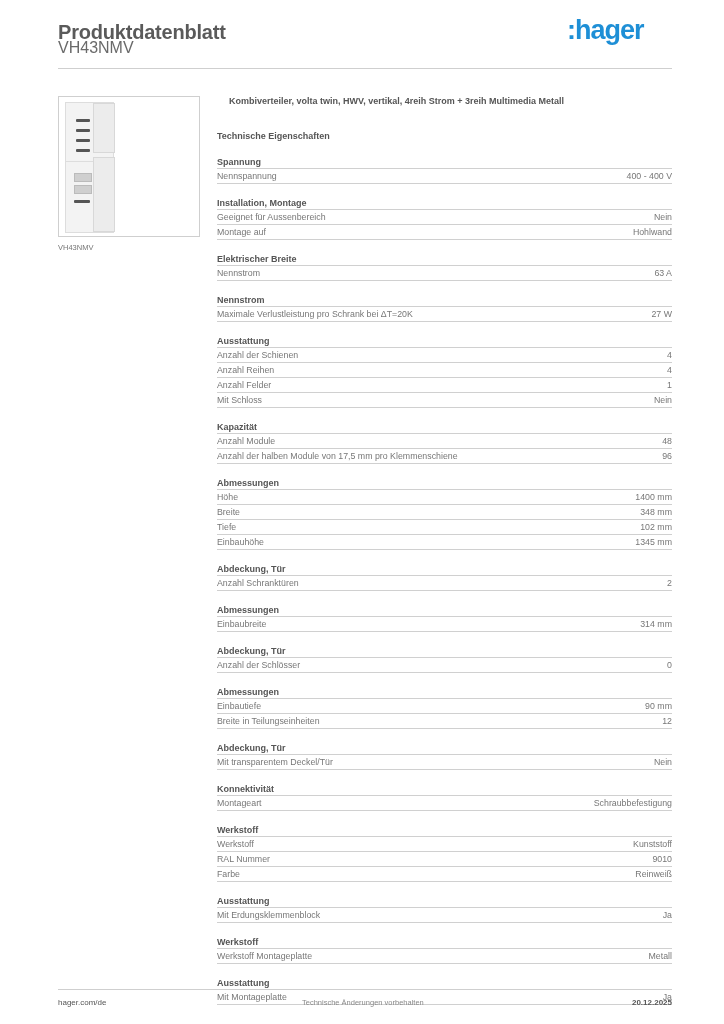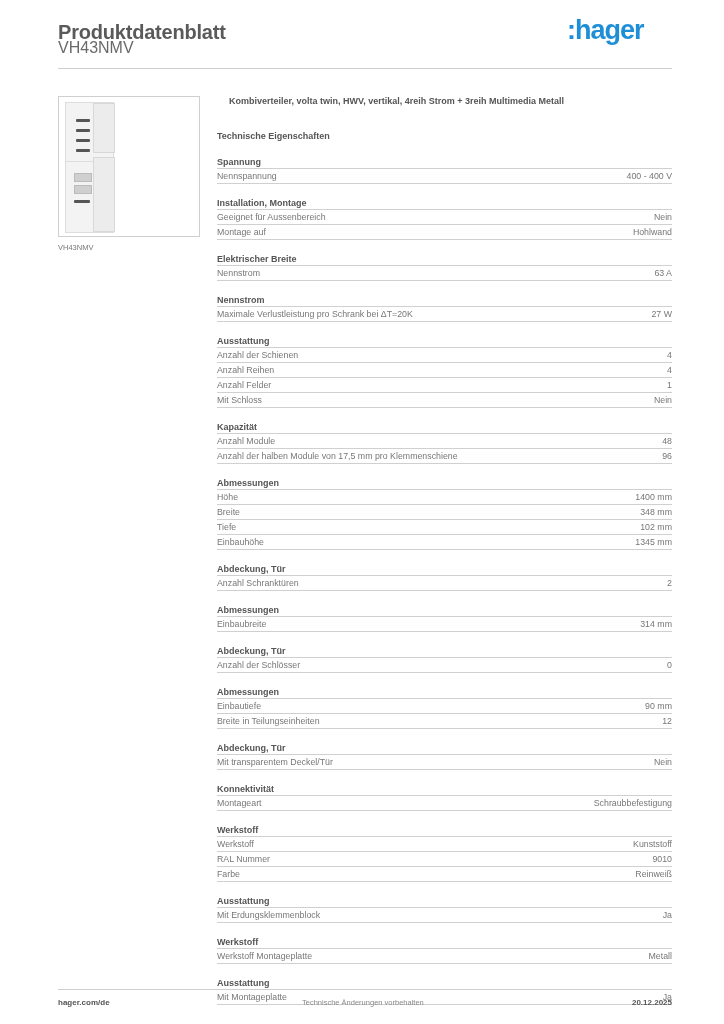--- a/index.html
+++ b/index.html
@@ -14,21 +14,21 @@
   .door { position:absolute; background:#ececec; border:1px solid #d8d8d8; box-sizing:border-box; }
   .rail { position:absolute; left:10px; width:14px; height:3px; background:#555; border-radius:1px; }
   .panel { position:absolute; left:8px; width:18px; height:9px; background:#cfcfcf; border:1px solid #bbb; box-sizing:border-box; }
   .main { position:absolute; left:217px; top:95px; width:455px; }
   .desc { font-size:9px; font-weight:bold; color:#555; height:13px; line-height:13px;padding-left:12px; }
   .tech { font-size:9px; font-weight:bold; color:#555; margin-top:22px; height:13px; line-height:13px; }
   .section { margin-top:13px; }
   .sec-h { font-size:9px; font-weight:bold; color:#555; height:12px; line-height:12px; border-bottom:1px solid #d0d0d0; }
   .row { display:flex; justify-content:space-between; font-size:8.8px; color:#777; height:14px; line-height:14px; border-bottom:1px solid #d0d0d0; }
   .footer-rule { position:absolute; left:58px; top:989px; width:614px; height:1px; background:#cfcfcf; }
-  .f-left { position:absolute; left:58px; top:998px; font-size:8px; font-weight:bold; color:#555; }
+  .f-left { position:absolute; left:58px; top:998px; font-size:8px; font-weight:normal; color:#555; }
   .f-mid { position:absolute; left:302px; top:998px; font-size:7.5px; color:#888; }
   .f-right { position:absolute; right:52px; top:998px; font-size:8px; font-weight:bold; color:#555; }
 </style>
 </head>
 <body>
 
 <div class="hdr-title">Produktdatenblatt</div>
 <div class="hdr-sub">VH43NMV</div>
 <div class="logo">:hager</div>
 <div class="hdr-rule"></div>

